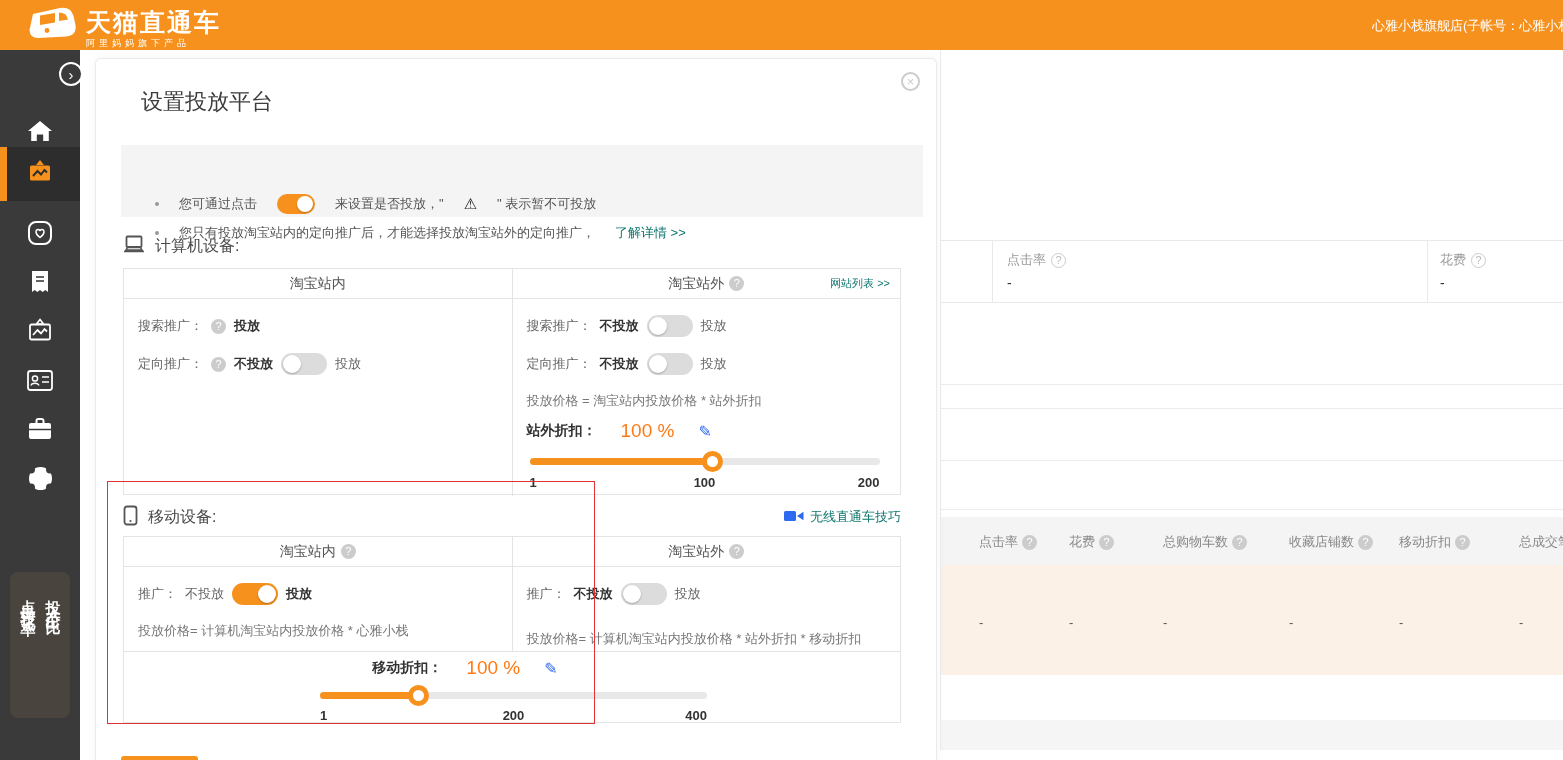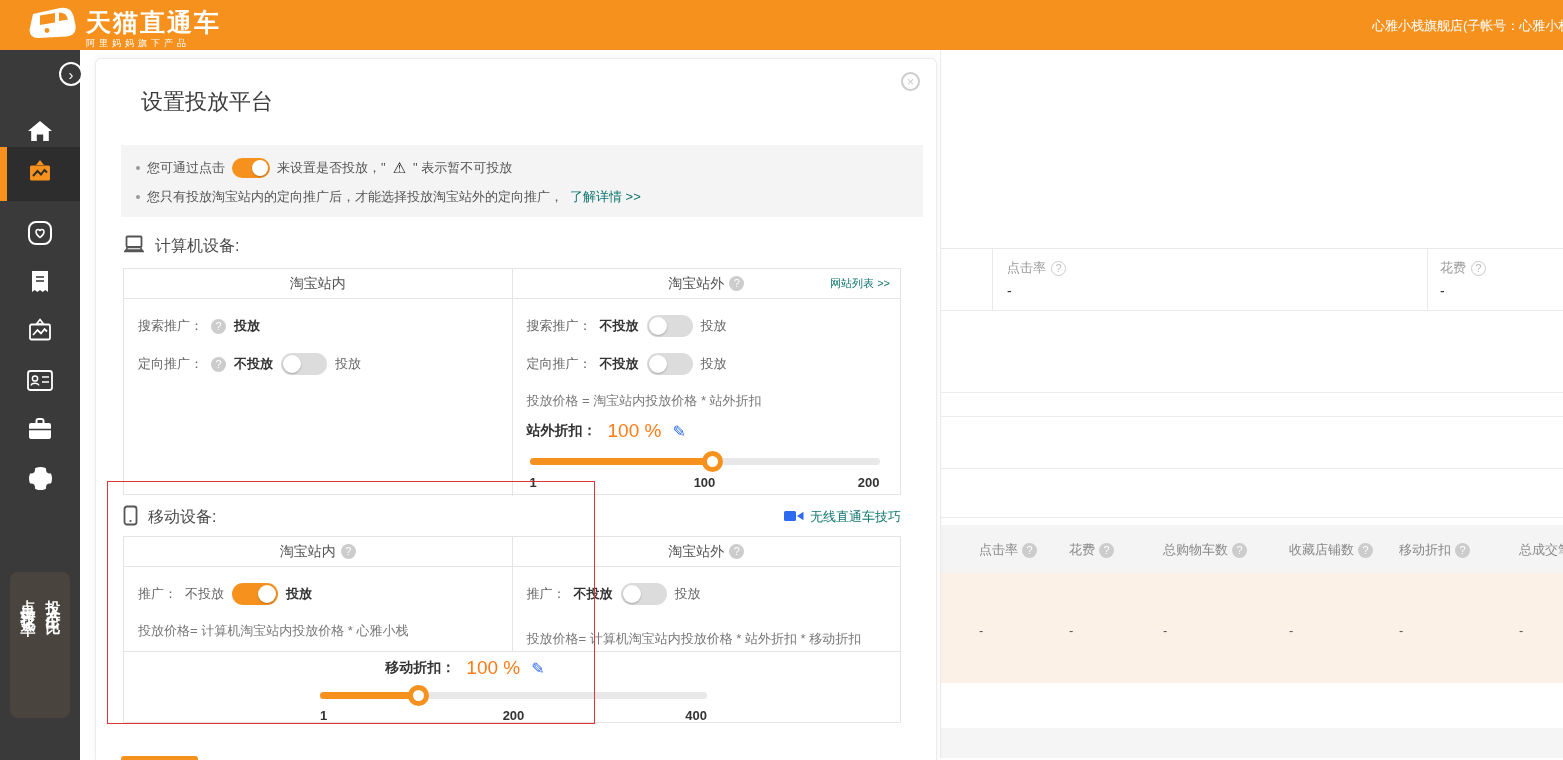--- a/index.html
+++ b/index.html
@@ -21,21 +21,21 @@
                 background:#3a3a3a;border:2px solid #fff;color:#fff;box-sizing:border-box;
                 display:flex;align-items:center;justify-content:center;font-size:15px;line-height:1;cursor:pointer;}
   .nav-item{position:absolute;left:0;width:80px;height:50px;display:flex;align-items:center;justify-content:center;cursor:pointer;}
   .nav-item.active{background:#2d2d2d;height:54px;}
   .nav-item.active::before{content:"";position:absolute;left:0;top:0;width:7px;height:100%;background:#f7911e;}
   .side-footer{position:absolute;left:10px;top:522px;width:60px;height:146px;background:#49443e;
                border-radius:8px;display:flex;justify-content:center;gap:6px;padding-top:16px;box-sizing:border-box;}
   .vtext{writing-mode:vertical-lr;color:#fff;font-size:15px;font-weight:bold;letter-spacing:5px;cursor:pointer;}
 
   
-  .bg-right{position:absolute;left:940px;top:48px;width:623px;height:710px;border-left:1px solid #ececec;z-index:1;}
+  .bg-right{position:absolute;left:940px;top:40px;width:623px;height:710px;border-left:1px solid #ececec;z-index:1;}
   .stat-row{position:absolute;left:0;top:200px;width:623px;height:61px;border-top:1px solid #e9e9e9;border-bottom:1px solid #e9e9e9;}
   .stat-cell1{position:absolute;left:51px;top:0;width:434px;height:100%;border-left:1px solid #e9e9e9;border-right:1px solid #e9e9e9;}
   .stat-cell2{position:absolute;left:485px;top:0;right:0;height:100%;}
   .stat-label{position:absolute;left:14px;top:10px;font-size:13px;color:#999;display:flex;align-items:center;gap:5px;}
   .stat-value{position:absolute;left:14px;top:34px;font-size:14px;color:#333;}
   .hline{position:absolute;left:0;width:623px;border-top:1px solid #ececec;}
   .btable-head{position:absolute;left:0;top:477px;width:623px;height:48px;background:#f4f4f4;}
   .bcol{position:absolute;top:16px;font-size:13px;color:#888;display:flex;align-items:center;gap:4px;white-space:nowrap;}
   .btable-row{position:absolute;left:0;top:525px;width:623px;height:110px;background:#fcf1e7;}
   .bdash{position:absolute;top:50px;font-size:13px;color:#555;}
@@ -43,21 +43,21 @@
 
   
   .modal{position:absolute;left:95px;top:58px;width:840px;height:702px;background:#fff;
          border:1px solid #ebebeb;border-bottom:none;border-radius:6px 6px 0 0;z-index:10;
          box-shadow:0 0 10px rgba(0,0,0,.05);}
   .close-btn{position:absolute;right:16px;top:13px;width:19px;height:19px;border-radius:50%;
              border:2px solid #ccc;color:#ccc;box-sizing:border-box;text-align:center;
              font-size:13px;line-height:15px;cursor:pointer;}
   .modal-title{position:absolute;left:45px;top:28px;font-size:22px;color:#3d3d3d;}
   .tips{position:absolute;left:25px;top:86px;width:802px;height:72px;background:#f4f4f4;}
-  .tip-line{position:absolute;left:15px;display:flex;align-items:center;gap:7px;font-size:13px;color:#555;white-space:nowrap;}
+  .tip-line{position:absolute;left:34px;display:flex;align-items:center;gap:20px;font-size:13px;color:#555;white-space:nowrap;margin-top:36px;}
   .dot{width:4px;height:4px;border-radius:50%;background:#999;flex:0 0 auto;}
   .warn{font-weight:bold;color:#222;font-size:15px;}
   .link{color:#0f766e;cursor:pointer;text-decoration:none;}
   .section-head{position:absolute;left:27px;display:flex;align-items:center;gap:10px;font-size:16px;color:#4a4a4a;}
 
   .ptable{position:absolute;left:27px;width:778px;border:1px solid #e4e4e4;box-sizing:border-box;}
   .thead{height:29px;border-bottom:1px solid #e4e4e4;display:flex;}
   .hcell{flex:1;position:relative;display:flex;align-items:center;justify-content:center;gap:5px;
          font-size:14px;color:#555;}
   .hcell + .hcell{border-left:1px solid #e4e4e4;}
@@ -72,21 +72,21 @@
   .qmark.outline{background:#fff;border:1px solid #ccc;color:#bbb;box-sizing:border-box;line-height:13px;}
 
   .toggle{width:46px;height:22px;border-radius:11px;background:#dcdcdc;position:relative;flex:0 0 auto;cursor:pointer;}
   .toggle .knob{position:absolute;top:2px;left:2px;width:18px;height:18px;border-radius:50%;background:#fff;
                 box-shadow:0 1px 2px rgba(0,0,0,.25);}
   .toggle.on{background:#f7911e;}
   .toggle.on .knob{left:auto;right:2px;}
   .toggle.small{width:38px;height:20px;border-radius:10px;}
   .toggle.small .knob{width:16px;height:16px;}
 
-  .discount-line{position:absolute;display:flex;align-items:center;gap:11px;height:24px;white-space:nowrap;}
+  .discount-line{position:absolute;display:flex;align-items:center;gap:24px;height:24px;white-space:nowrap;}
   .discount-label{font-size:14px;font-weight:bold;color:#333;}
   .discount-value{font-size:19px;color:#ff7b15;}
   .pencil{color:#2d6af0;font-size:16px;cursor:pointer;}
 
   .slider{position:absolute;height:7px;border-radius:4px;background:#e8e8e8;cursor:pointer;}
   .slider .fill{position:absolute;left:0;top:0;bottom:0;border-radius:4px;background:#f7911e;}
   .slider .sknob{position:absolute;top:-7px;width:21px;height:21px;border-radius:50%;background:#fff;
                  border:5px solid #f7911e;box-sizing:border-box;margin-left:-10px;cursor:pointer;}
   .slider-labels{position:absolute;font-size:13px;font-weight:bold;color:#333;}
   .sl-min{position:absolute;left:0;top:0;}

